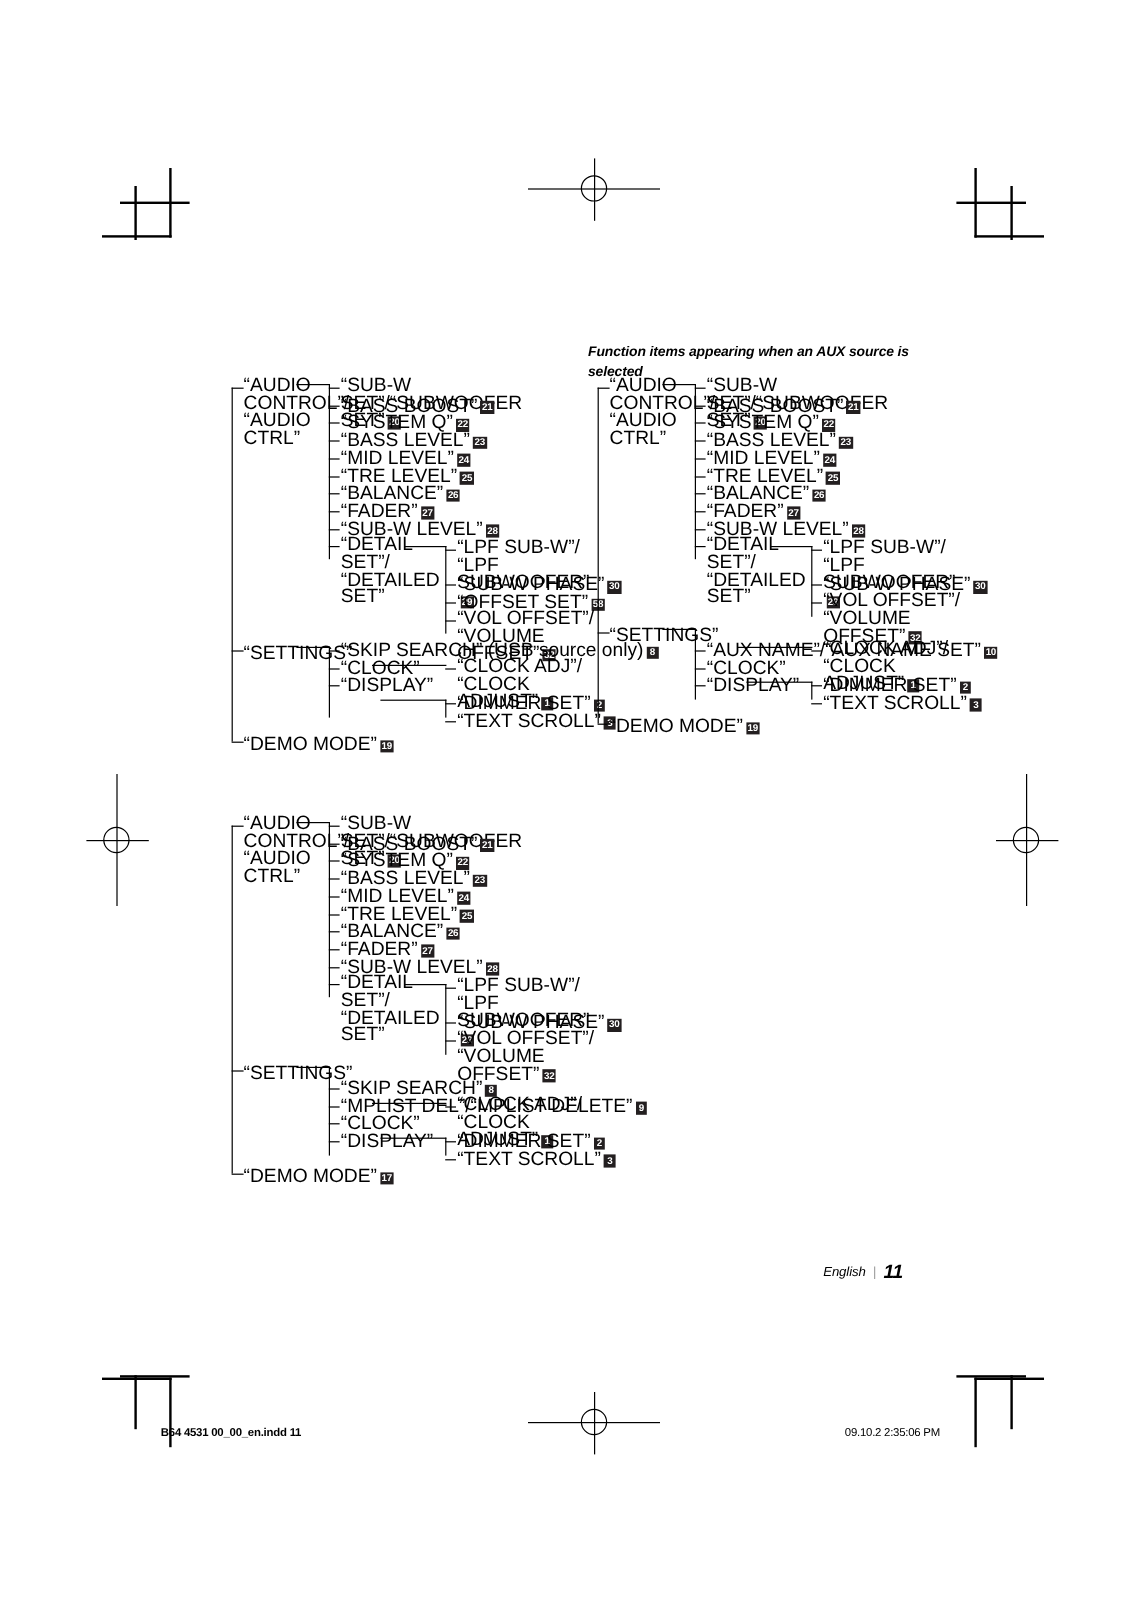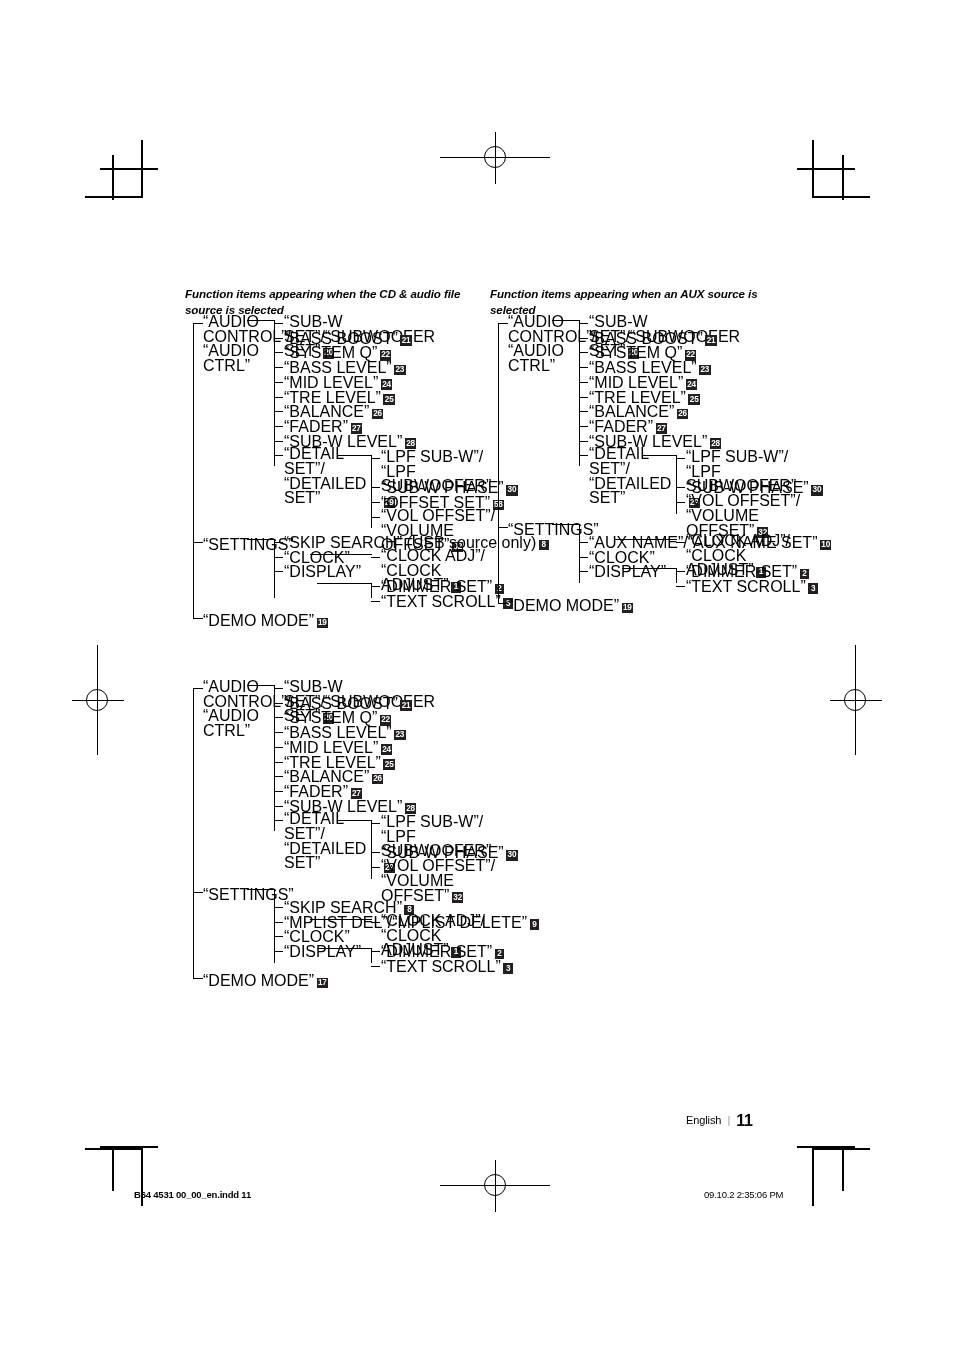--- a/index.html
+++ b/index.html
@@ -85,23 +85,20 @@
     <div class="h" style="left:0;top:55px;width:52px;"></div>
     <div class="v" style="left:25px;top:0;height:110px;"></div>
     <div class="circ" style="left:14px;top:44px;"></div>
   </div>
   <div class="reg" style="left:830px;top:645px;width:52px;height:110px;">
     <div class="h" style="left:0;top:55px;width:52px;"></div>
     <div class="v" style="left:25px;top:0;height:110px;"></div>
     <div class="circ" style="left:14px;top:44px;"></div>
   </div>
 
-  <div class="tree-block" style="left:185px;top:286px;width:290px;">
-    <div class="blk-title">Function items appearing when the CD &amp; audio file source is selected</div>
-  </div>
 
   <div class="tree-block" style="left:185px;top:318px;width:300px;height:305px;">
 
     <div class="ln lnv" style="left:8px;top:5px;height:295px;"></div>
     <div class="ln lnh" style="left:8px;top:5px;width:10px;"></div>
     <div class="ln lnh" style="left:8px;top:224px;width:10px;"></div>
     <div class="ln lnh" style="left:8px;top:300px;width:10px;"></div>
 
     <div class="row" style="left:18px;top:-3px;white-space:normal;width:78px;line-height:14.7px;">“AUDIO CONTROL”/ “AUDIO CTRL”</div>
 
@@ -332,20 +329,20 @@
     <div class="ln lnh" style="left:132px;top:265px;width:55px;"></div>
     <div class="ln lnv" style="left:186px;top:265px;height:15px;"></div>
     <div id="ipod-display-items">
         <div class="ln lnh" style="left: 186px; top: 268px; width: 9px;"></div>
         <div class="row" style="left: 196px; top: 260px;"><span>“DIMMER SET”</span><span class="bdg">2</span></div>
         <div class="ln lnh" style="left: 186px; top: 282.7px; width: 9px;"></div>
         <div class="row" style="left: 196px; top: 274.7px;"><span>“TEXT SCROLL”</span><span class="bdg">3</span></div>
       </div>
   </div>
 
-  <div class="foot" style="left:686px;top:1112px;">
+  <div class="foot" style="left:686px;top:1052px;font-style:italic;">
     <span>English</span><span class="sep">|</span><span class="pg">11</span>
   </div>
 
   <div class="slug" style="left:134px;top:1189px;font-weight:bold;">B64 4531 00_00_en.indd   11</div>
   <div class="slug" style="left:704px;top:1189px;">09.10.2   2:35:06 PM</div>
 
 </div>
 
 </body></html>

